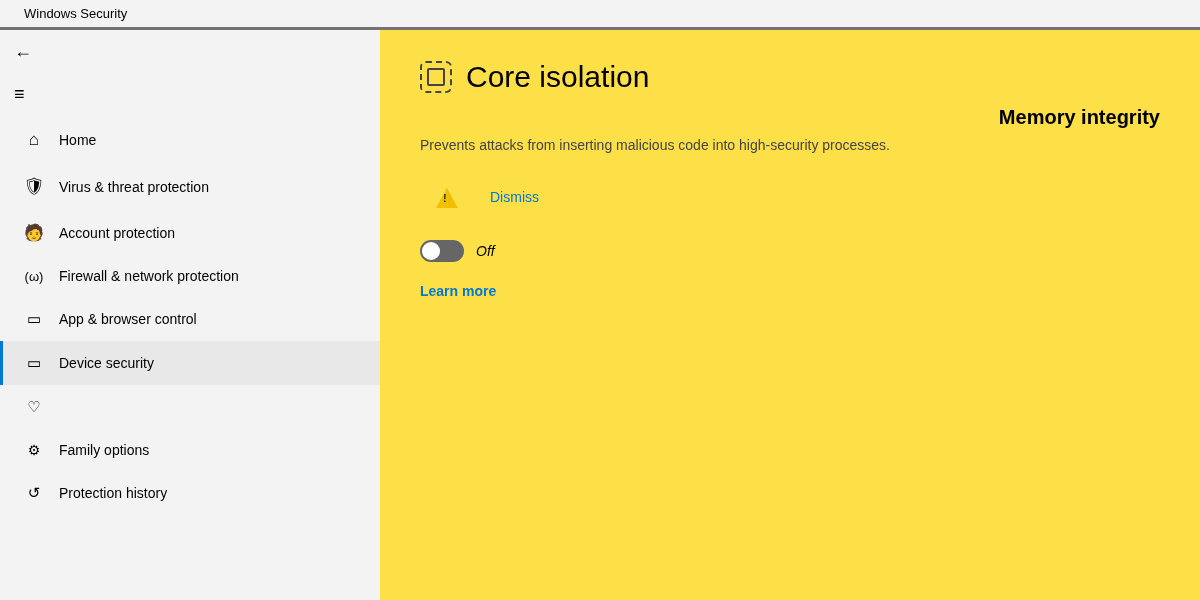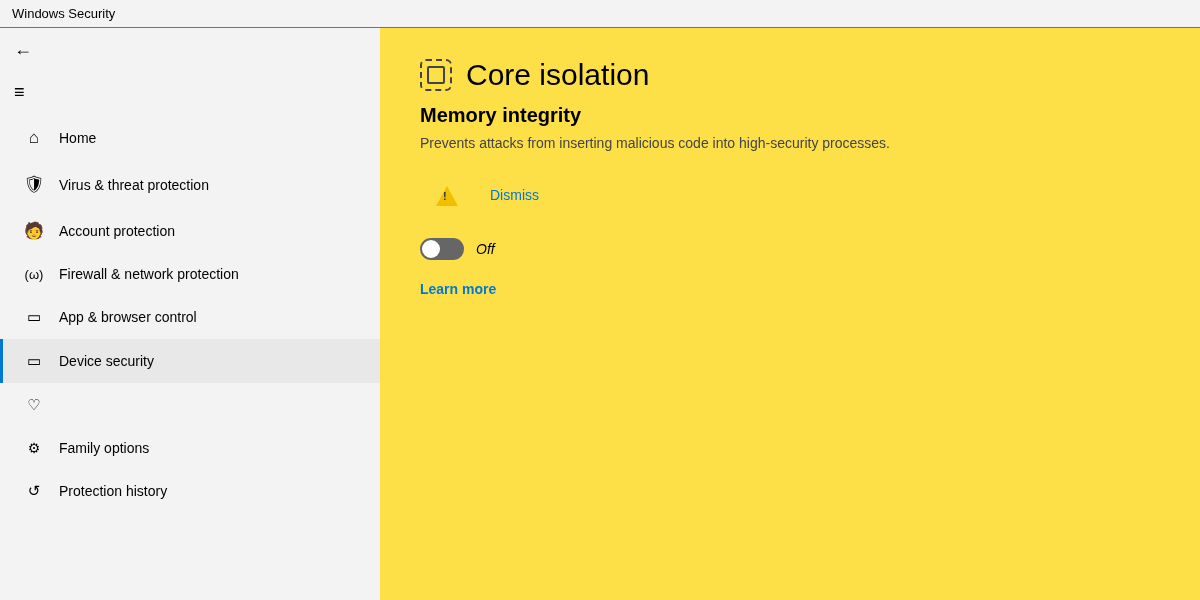--- a/index.html
+++ b/index.html
@@ -7,24 +7,24 @@
       font-family: 'Segoe UI', Arial, sans-serif;
       background: #fff;
       width: 1200px;
       height: 600px;
       overflow: hidden;
       display: flex;
       flex-direction: column;
     }
     .title-bar {
       background: #f3f3f3;
-      padding: 6px 12px;
+      padding: 6px 24px;
       font-size: 13px;
       color: #000;
-      border-bottom: 1px solid #737373;
+      border-bottom: 3px solid #737373;
       flex-shrink: 0;
     }
     .app-container {
       display: flex;
       flex: 1;
       overflow: hidden;
     }
     .sidebar {
       width: 380px;
       background: #f3f3f3;
@@ -106,20 +106,21 @@
       color: #444;
       margin-bottom: 28px;
       line-height: 1.5;
       max-width: 600px;
     }
     .section-title {
       font-size: 20px;
       font-weight: 600;
       color: #000;
       margin-bottom: 6px;
+      text-align: right;
     }
     .section-description {
       font-size: 14px;
       color: #444;
       margin-bottom: 16px;
       line-height: 1.5;
       max-width: 600px;
     }
     .warning-box {
       display: flex;

